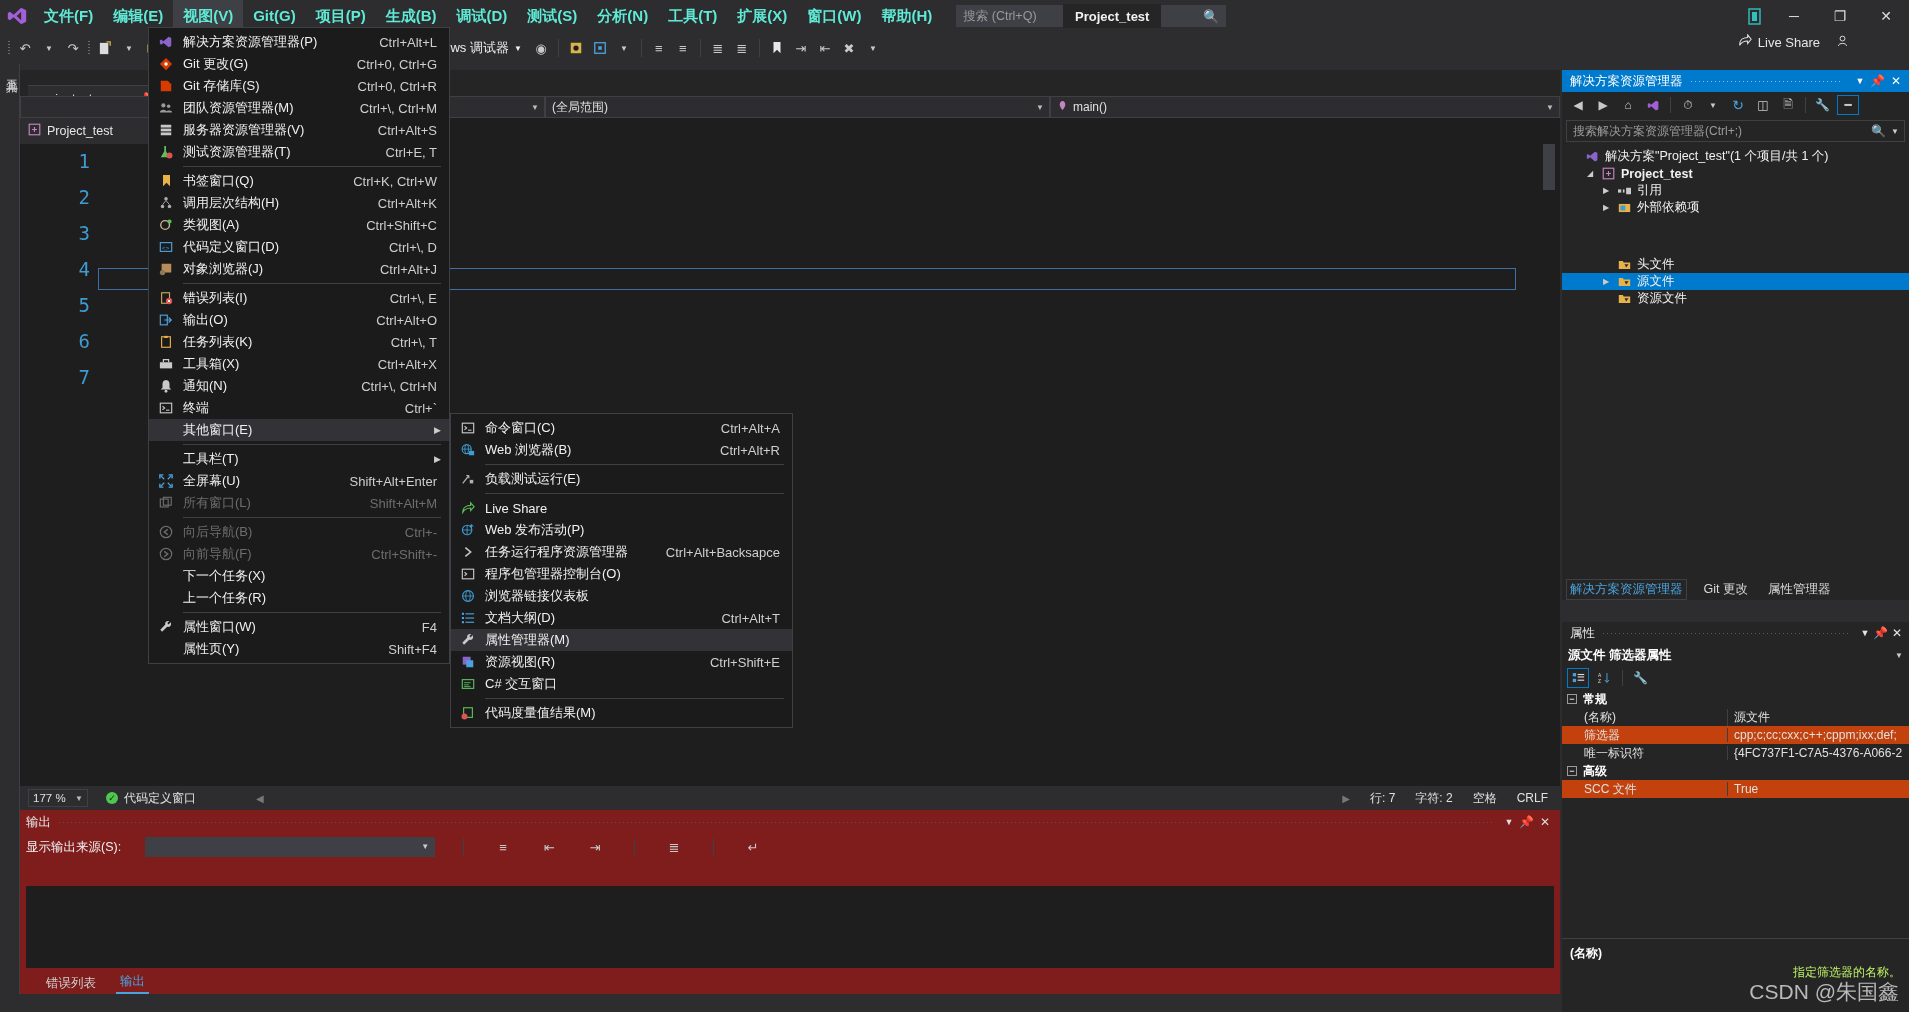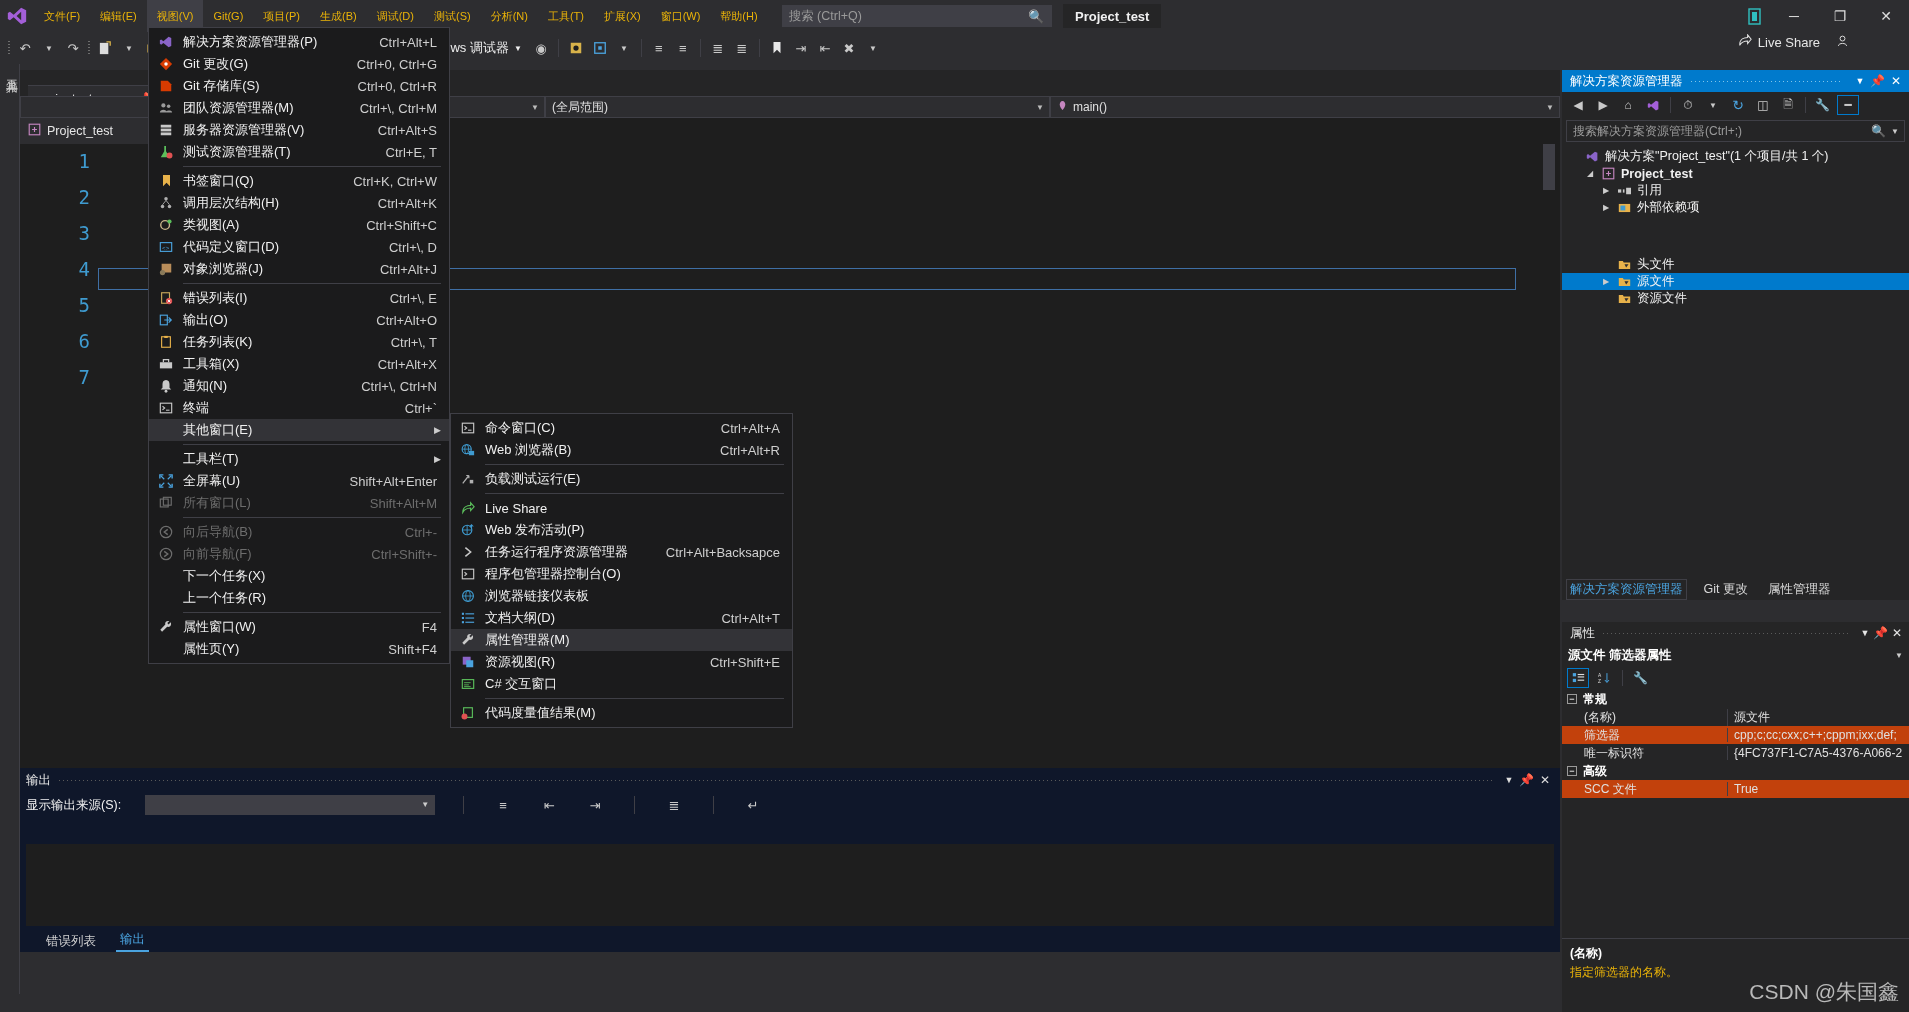--- a/index.html
+++ b/index.html
@@ -15,22 +15,23 @@
 
   
   .titlebar {
     position: absolute; top:0; left:0; width:1909px; height:32px;
     background:#2d2d30; display:flex; align-items:center;
   }
   .vs-logo { width:34px; height:32px; display:flex; align-items:center; justify-content:center; }
   .vs-logo svg { width:20px; height:20px; }
   .menubar { display:flex; align-items:center; height:32px; }
   .menubar .mi {
-    padding:0 10px; height:32px; line-height:32px; font-size:11px; color:#eab308; cursor:default;
+    padding:0 10px; height:32px; line-height:32px; font-size:15px; color:#5eead4; cursor:default;
     white-space:nowrap;
+    font-weight:bold;
   }
   .menubar .mi.active { background:#3f3f46; }
   .searchbox {
     margin-left:14px; width:270px; height:22px; background:#3f3f46; border:1px solid #3f3f46;
     display:flex; align-items:center; padding:0 6px; color:#9a9a9a; font-size:12.5px; position:relative;
   }
   .searchbox .mag { position:absolute; right:6px; top:3px; color:#ccc; font-size:13px; }
   .win-title {
     position:absolute; left:1063px; top:4px; height:24px; padding:0 12px;
     background:#252526; color:#f1f1f1; font-size:13px; font-weight:bold;
@@ -99,21 +100,21 @@
     position:absolute; left:20px; top:786px; width:1540px; height:24px; background:#2d2d30;
     display:flex; align-items:center; font-size:12px; color:#e0e0e0;
   }
   .zoombox { margin-left:8px; width:60px; height:18px; background:#2d2d30; border:1px solid #3f3f46;
              display:flex; align-items:center; justify-content:space-between; padding:0 4px; font-size:11.5px; }
   .ok-dot { width:12px;height:12px;border-radius:50%;background:#4ec94e;display:inline-flex;
             align-items:center;justify-content:center;color:#1e1e1e;font-size:9px;font-weight:bold;}
   .ed-right { margin-left:auto; display:flex; align-items:center; gap:20px; padding-right:12px; font-size:12px; }
 
   
-  .outpanel { position:absolute; left:20px; top:768px; width:1540px; height:184px; background:#0f172a; }
+  .outpanel { position:absolute; left:20px; top:810px; width:1540px; height:184px; background:#7f1d1d; }
   .outhdr { height:24px; display:flex; align-items:center; padding:0 6px; font-size:12.5px; color:#e6e6e6; }
   .dotfill { flex:1; height:1px; margin:0 8px;
              background:repeating-linear-gradient(to right,#5a5a5a 0 1px,transparent 1px 4px); }
   .outhdr .hb { width:18px; text-align:center; color:#ddd; font-size:12px; }
   .outtools { height:26px; display:flex; align-items:center; gap:24px; padding:0 6px; font-size:12.5px; }
   .outcombo { width:290px; height:20px; background:#3f3f46; border:1px solid #3f3f46; position:relative; }
   .outcombo .cv { position:absolute; right:5px; top:4px; font-size:8px; color:#ccc; }
   .outbody { position:absolute; left:6px; top:76px; right:6px; bottom:26px; background:#1e1e1e; }
   .outtabs { position:absolute; left:0; bottom:0; height:24px; display:flex; align-items:flex-end; gap:16px; padding-left:22px; font-size:12.5px; }
   .outtabs .ot { padding:2px 4px; color:#d0d0d0; }
@@ -160,21 +161,21 @@
   .pgrid { font-size:12px; }
   .pcat { height:18px; display:flex; align-items:center; gap:6px; padding-left:5px; font-weight:bold; color:#fff; }
   .pcat .exp { width:10px;height:10px;border:1px solid #9a9a9a;display:inline-flex;align-items:center;
                justify-content:center;font-size:9px;line-height:9px;color:#ddd;}
   .prow { height:18px; display:flex; align-items:center; font-size:12px; }
   .prow .pk { width:165px; padding-left:22px; color:#e0e0e0; white-space:nowrap; overflow:hidden; }
   .prow .pv { flex:1; padding-left:6px; color:#e0e0e0; white-space:nowrap; overflow:hidden; border-left:1px solid #3f3f46; }
   .prow.alt { background:#c2410c; }
   .pdesc { position:absolute; left:0; bottom:0; width:347px; height:74px; border-top:1px solid #3f3f46; padding:6px 8px; }
   .pdesc .t { font-size:12px; font-weight:bold; color:#fff; }
-  .pdesc .d { font-size:12px; color:#eab308; margin-top:2px; }
+  .pdesc .d { font-size:12px; color:#bef264; margin-top:2px;text-align:right; }
   .watermark { position:absolute; right:10px; bottom:6px; font-size:21px; color:#b9b9b9; }
 
   
   .menu {
     position:absolute; background:#1b1b1c; border:1px solid #3f3f46; z-index:50;
     padding:3px 0; font-size:13px; color:#f1f1f1;
   }
   .menu .row { height:22px; display:flex; align-items:center; cursor:default; position:relative; }
   .menu .row.hl { background:#333337; }
   .menu .row.dis { color:#6d6d6d; }

